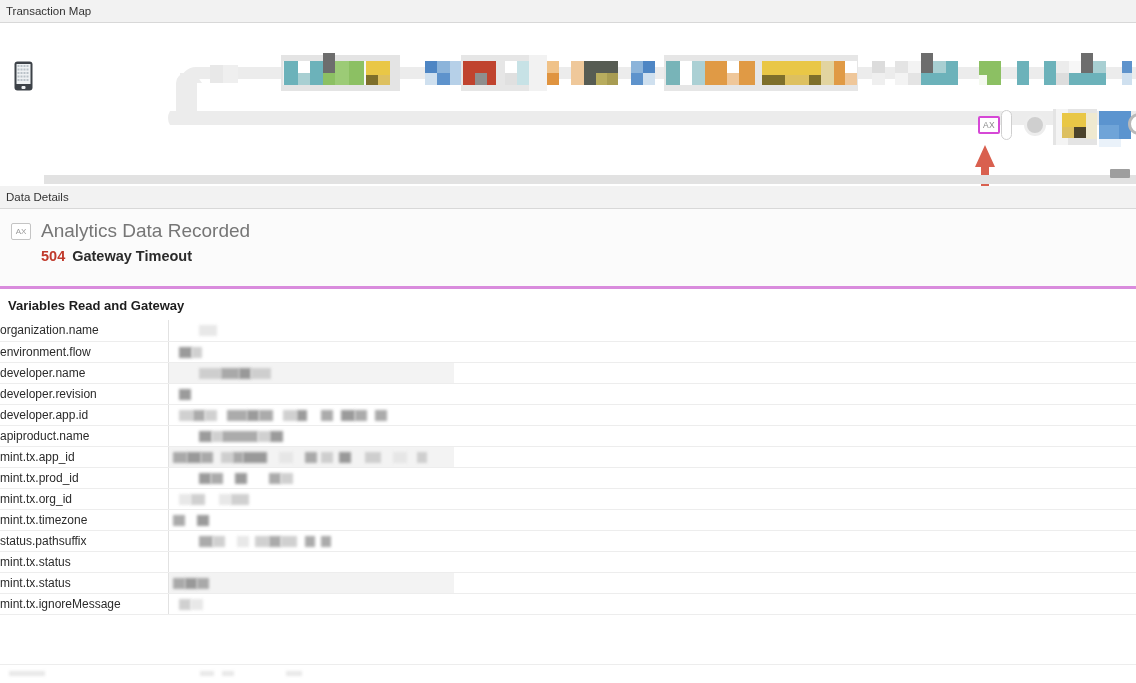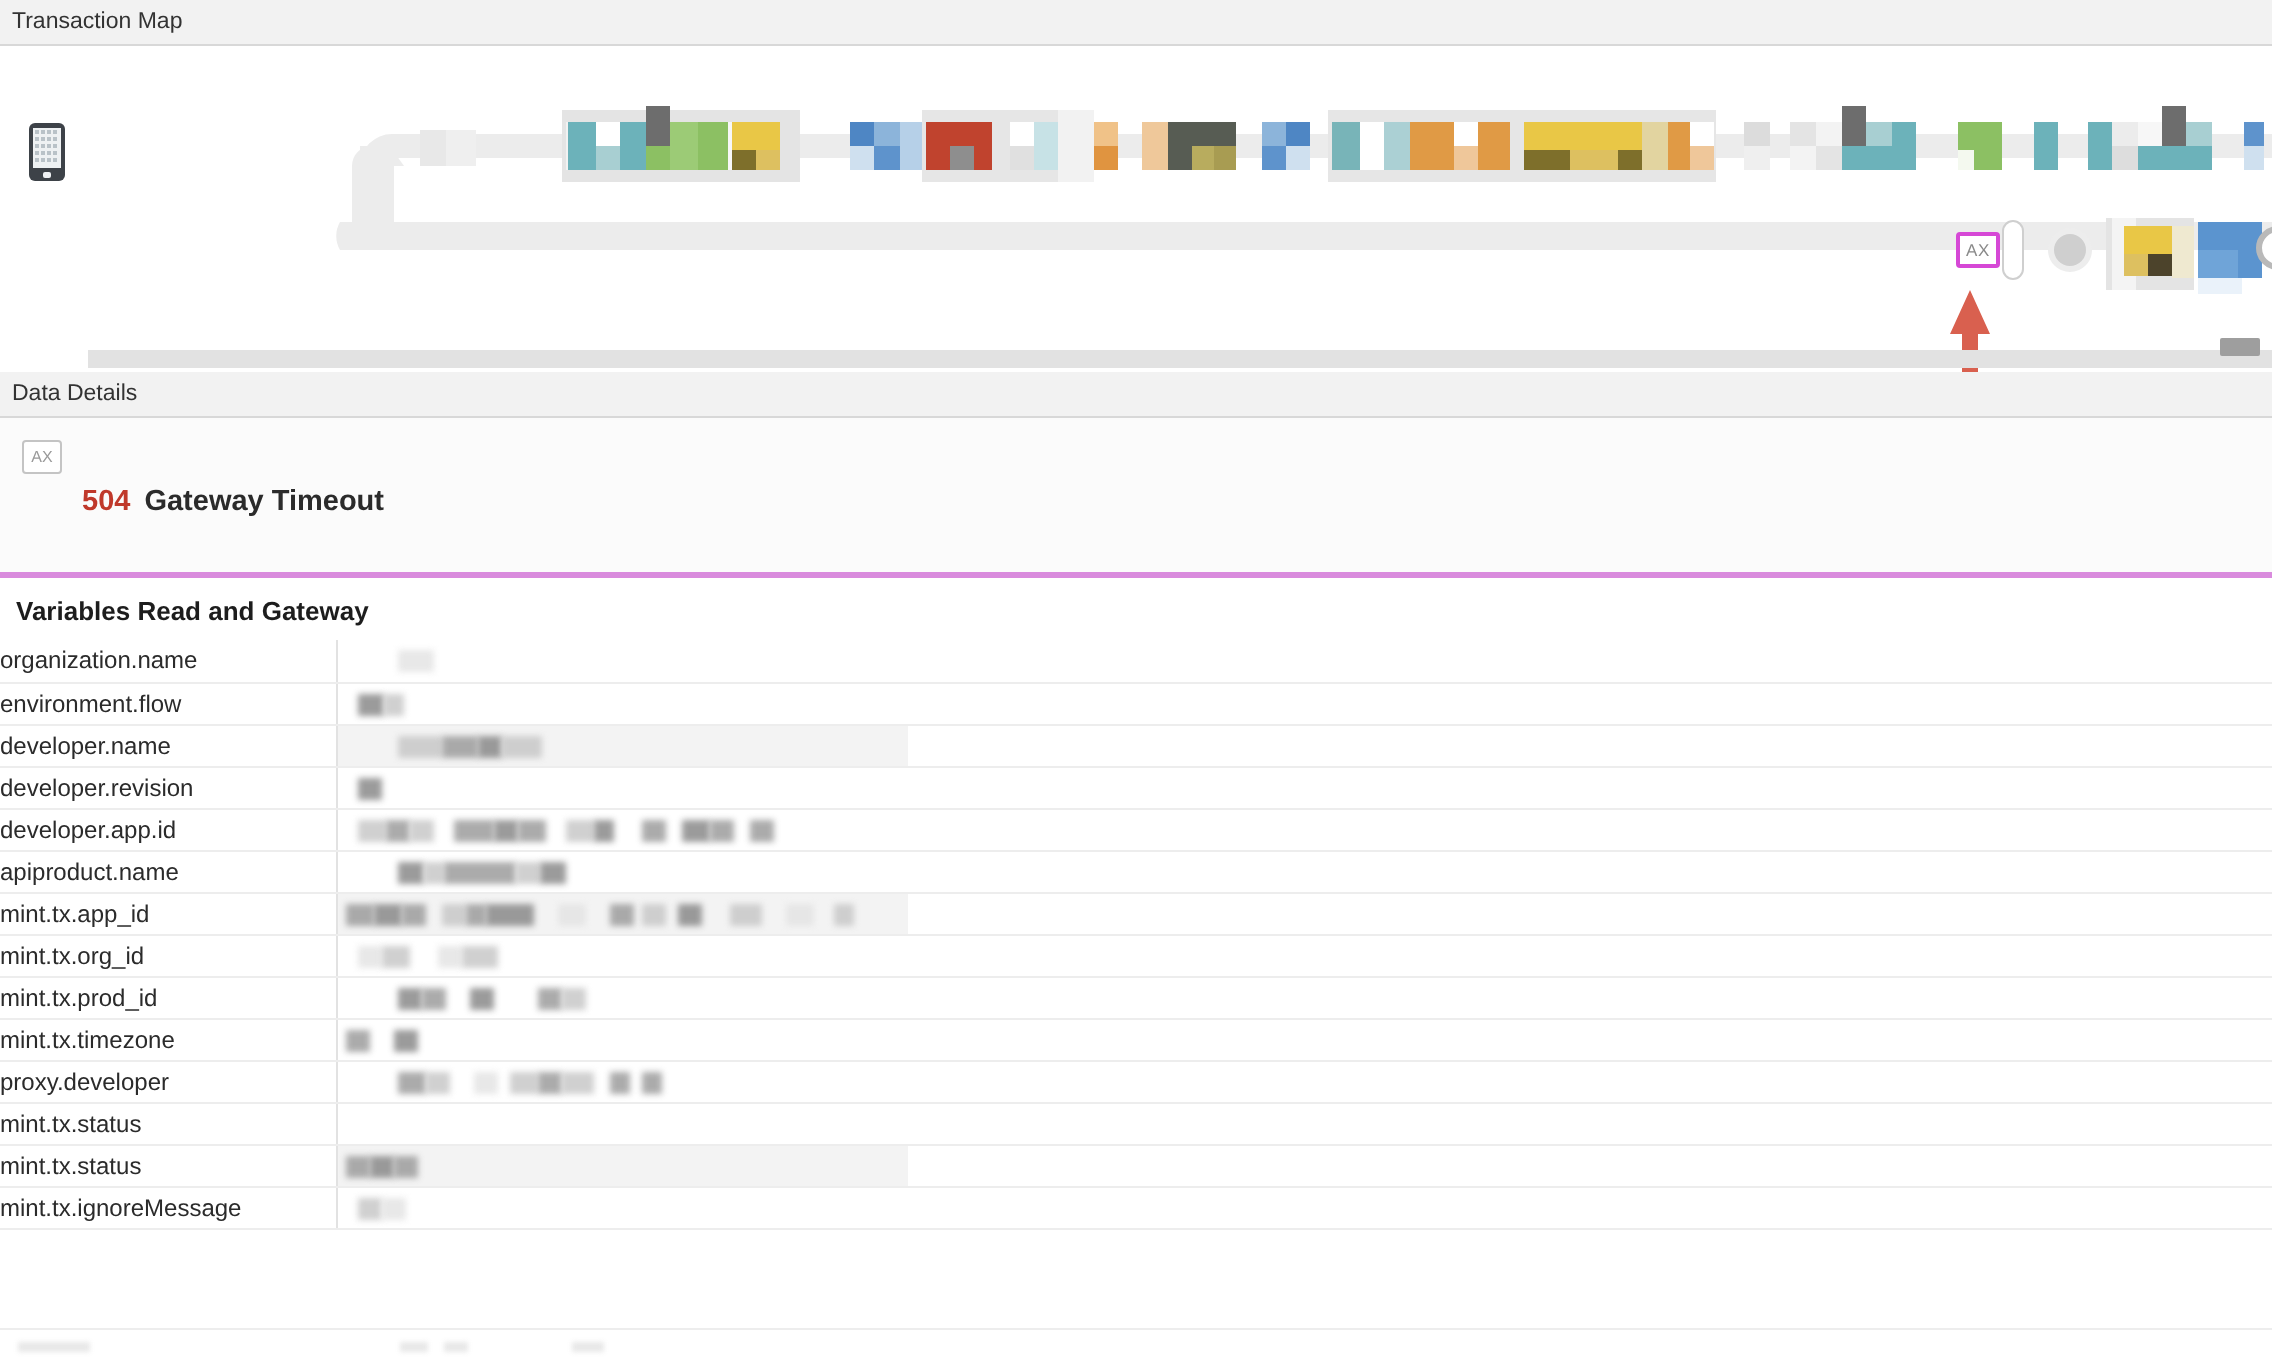--- a/index.html
+++ b/index.html
@@ -350,20 +350,21 @@
 
 <div class="section-bar">
   <span>Data Details</span>
 </div>
 
 <div class="phase-body">
   <div class="phase-title-row">
     <div class="ax-chip">
       <span>AX</span>
     </div>
+    <div class="phase-title">Analytics Data Recorded</div>
   </div>
   <div class="status-row">
     <span class="status-code">504</span>
     <span class="status-text">Gateway Timeout</span>
   </div>
 </div>
 <div class="magenta-rule"></div>
 
 <div class="vars-wrap">
   <div class="vars-title">Variables Read and Gateway</div>
@@ -444,51 +445,51 @@
           <span class="redact" style="left:136px;width:12px;"></span>
           <span class="redact lt" style="left:152px;width:12px;"></span>
           <span class="redact dk" style="left:170px;width:12px;"></span>
           <span class="redact lt" style="left:196px;width:16px;"></span>
           <span class="redact xlt" style="left:224px;width:14px;"></span>
           <span class="redact lt" style="left:248px;width:10px;"></span>
         </td>
       </tr>
 
       <tr>
-        <td class="k">mint.tx.org_id</td>
-        <td class="v">
-          <span class="redact xlt" style="left:10px;width:12px;"></span>
-          <span class="redact lt" style="left:22px;width:14px;"></span>
-          <span class="redact xlt" style="left:50px;width:12px;"></span>
-          <span class="redact lt" style="left:62px;width:18px;"></span>
-        </td>
-      </tr>
-
-      <tr>
         <td class="k">mint.tx.prod_id</td>
         <td class="v">
           <span class="redact dk" style="left:30px;width:12px;"></span>
           <span class="redact" style="left:42px;width:12px;"></span>
           <span class="redact dk" style="left:66px;width:12px;"></span>
           <span class="redact" style="left:100px;width:12px;"></span>
           <span class="redact lt" style="left:112px;width:12px;"></span>
         </td>
       </tr>
 
       <tr>
+        <td class="k">mint.tx.org_id</td>
+        <td class="v">
+          <span class="redact xlt" style="left:10px;width:12px;"></span>
+          <span class="redact lt" style="left:22px;width:14px;"></span>
+          <span class="redact xlt" style="left:50px;width:12px;"></span>
+          <span class="redact lt" style="left:62px;width:18px;"></span>
+        </td>
+      </tr>
+
+      <tr>
         <td class="k">mint.tx.timezone</td>
         <td class="v">
           <span class="redact" style="left:4px;width:12px;"></span>
           <span class="redact dk" style="left:28px;width:12px;"></span>
         </td>
       </tr>
 
 
       <tr>
-        <td class="k">proxy.developer</td>
+        <td class="k">status.pathsuffix</td>
         <td class="v">
           <span class="redact" style="left:30px;width:14px;"></span>
           <span class="redact lt" style="left:44px;width:12px;"></span>
           <span class="redact xlt" style="left:68px;width:12px;"></span>
           <span class="redact lt" style="left:86px;width:14px;"></span>
           <span class="redact" style="left:100px;width:12px;"></span>
           <span class="redact lt" style="left:112px;width:16px;"></span>
           <span class="redact" style="left:136px;width:10px;"></span>
           <span class="redact" style="left:152px;width:10px;"></span>
         </td>

